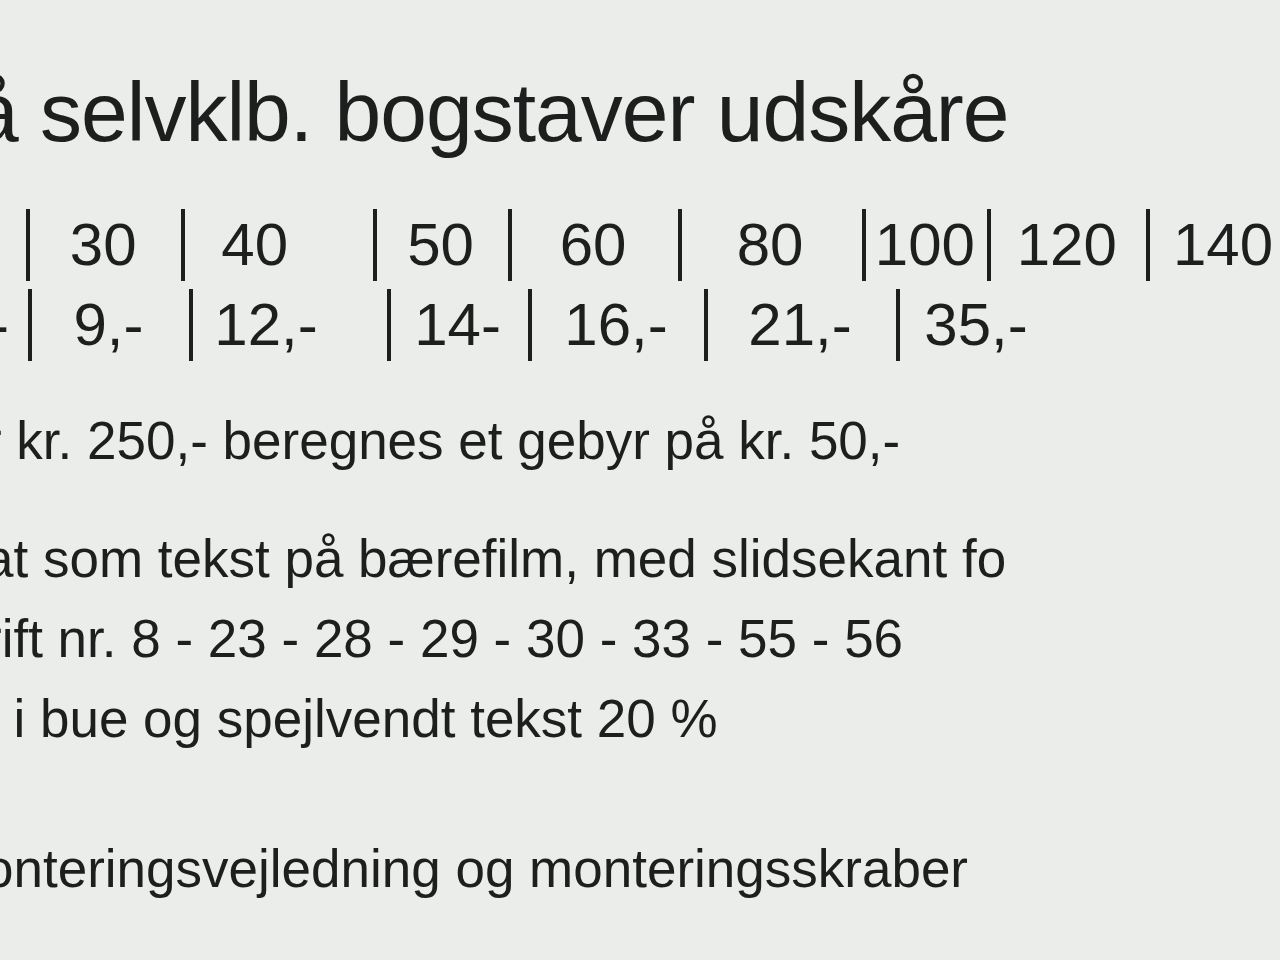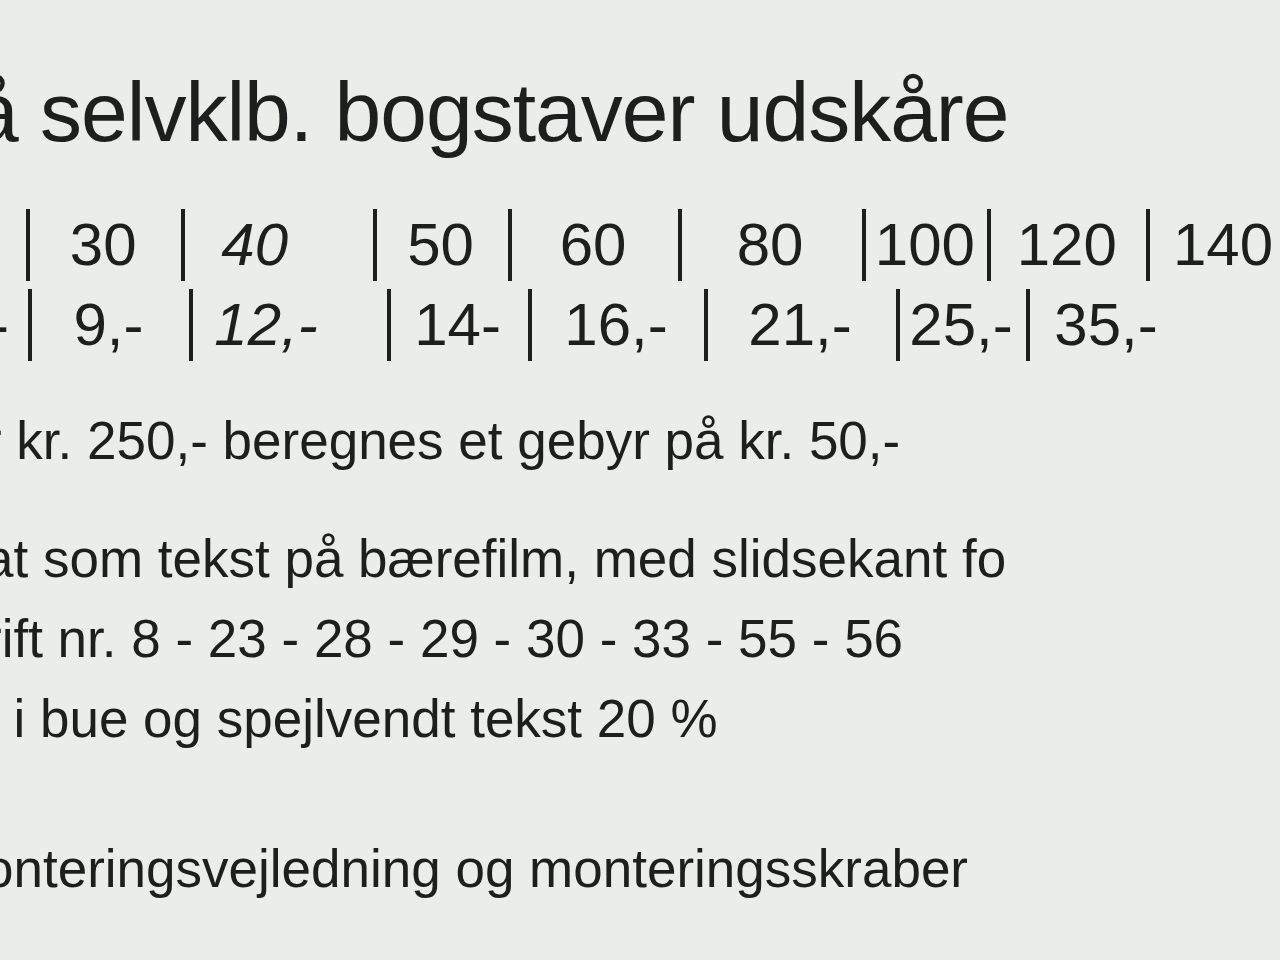--- a/index.html
+++ b/index.html
@@ -63,21 +63,21 @@
     content: "";
     position: absolute;
     left: 0;
     top: 4px;
     width: 4px;
     height: 72px;
     background: #1d1f1e;
   }
   .c-w0 { width: 58px; }
   .c-w1 { width: 161px; }
-  .c-w2 { width: 154px; font-style: italic; }
+  .c-w2 { width: 154px; }
   .c-w3 { width: 141px; margin-left: 44px; }
   .c-w4 { width: 176px; }
   .c-w5 { width: 192px; }
   .c-w6 { width: 130px; }
   .c-w7 { width: 165px; }
   .c-w8 { width: 160px; }
 
   
   .line {
     position: absolute;
@@ -113,21 +113,20 @@
       <div class="cell c-w8 sep">140</div>
     </div>
 
     <div class="price-row">
       <div class="cell c-w0">-</div>
       <div class="cell c-w1 sep">9,-</div>
       <div class="cell c-w2 sep">12,-</div>
       <div class="cell c-w3 sep">14-</div>
       <div class="cell c-w4 sep">16,-</div>
       <div class="cell c-w5 sep">21,-</div>
-      <div class="cell c-w6 sep">25,-</div>
       <div class="cell c-w8 sep">35,-</div>
     </div>
 
   </div>
 
   <div class="line line-fee">r kr. 250,-  beregnes et gebyr på kr. 50,-</div>
 
   <div class="line line-text1">at som tekst på bærefilm, med slidsekant fo</div>
 
   <div class="line line-text2">rift nr. 8 - 23 - 28 - 29 - 30 - 33 - 55 - 56</div>

